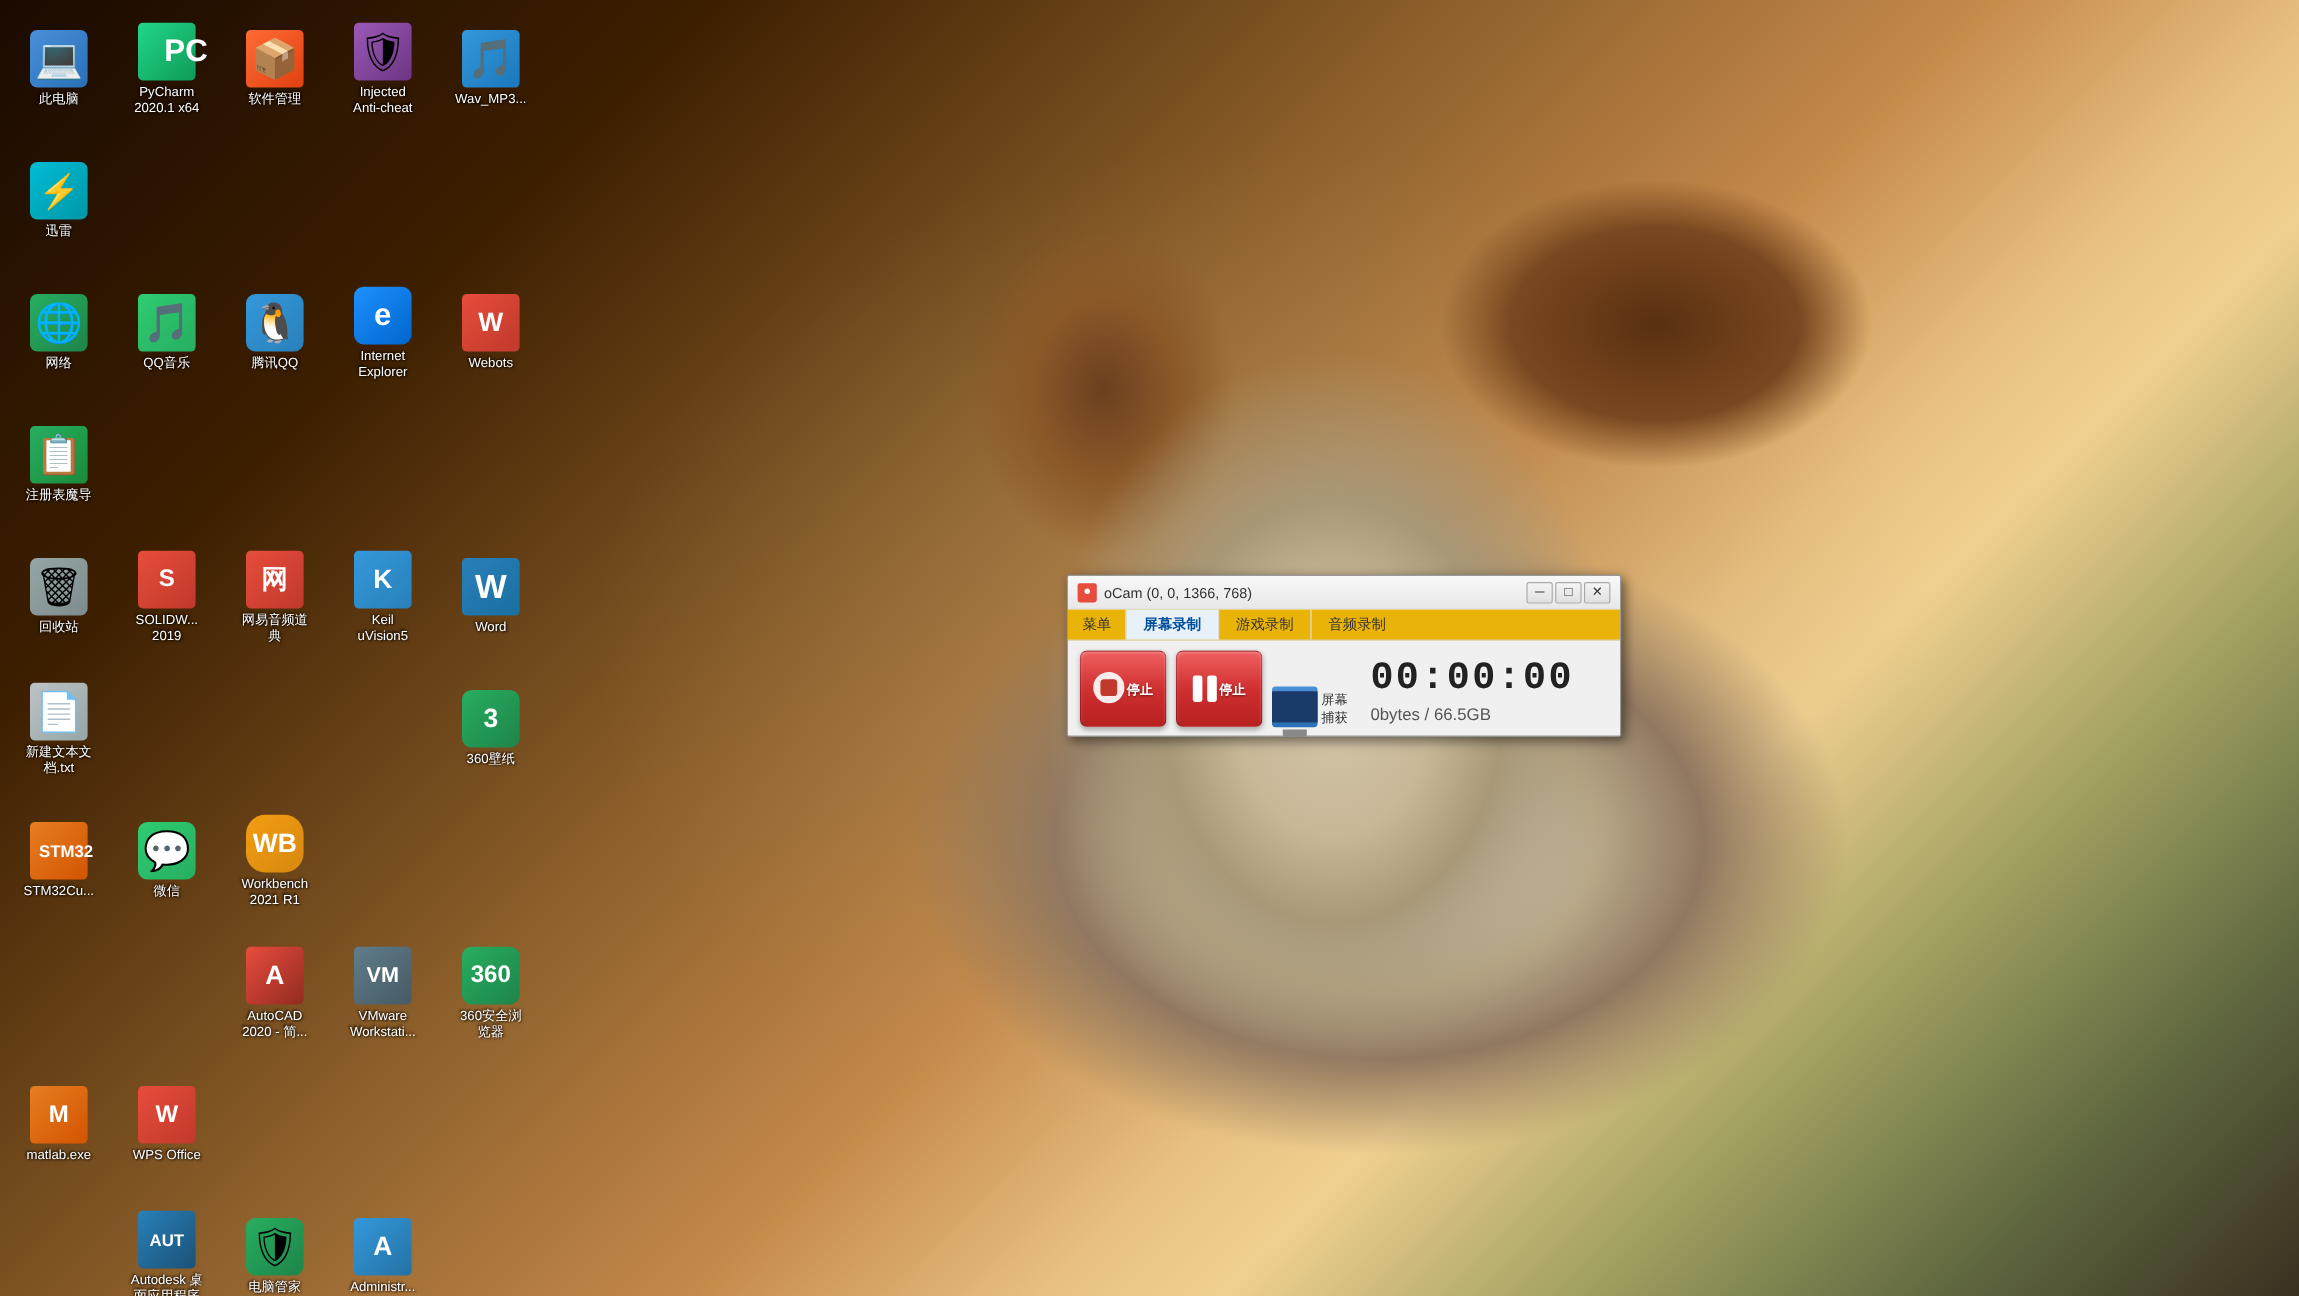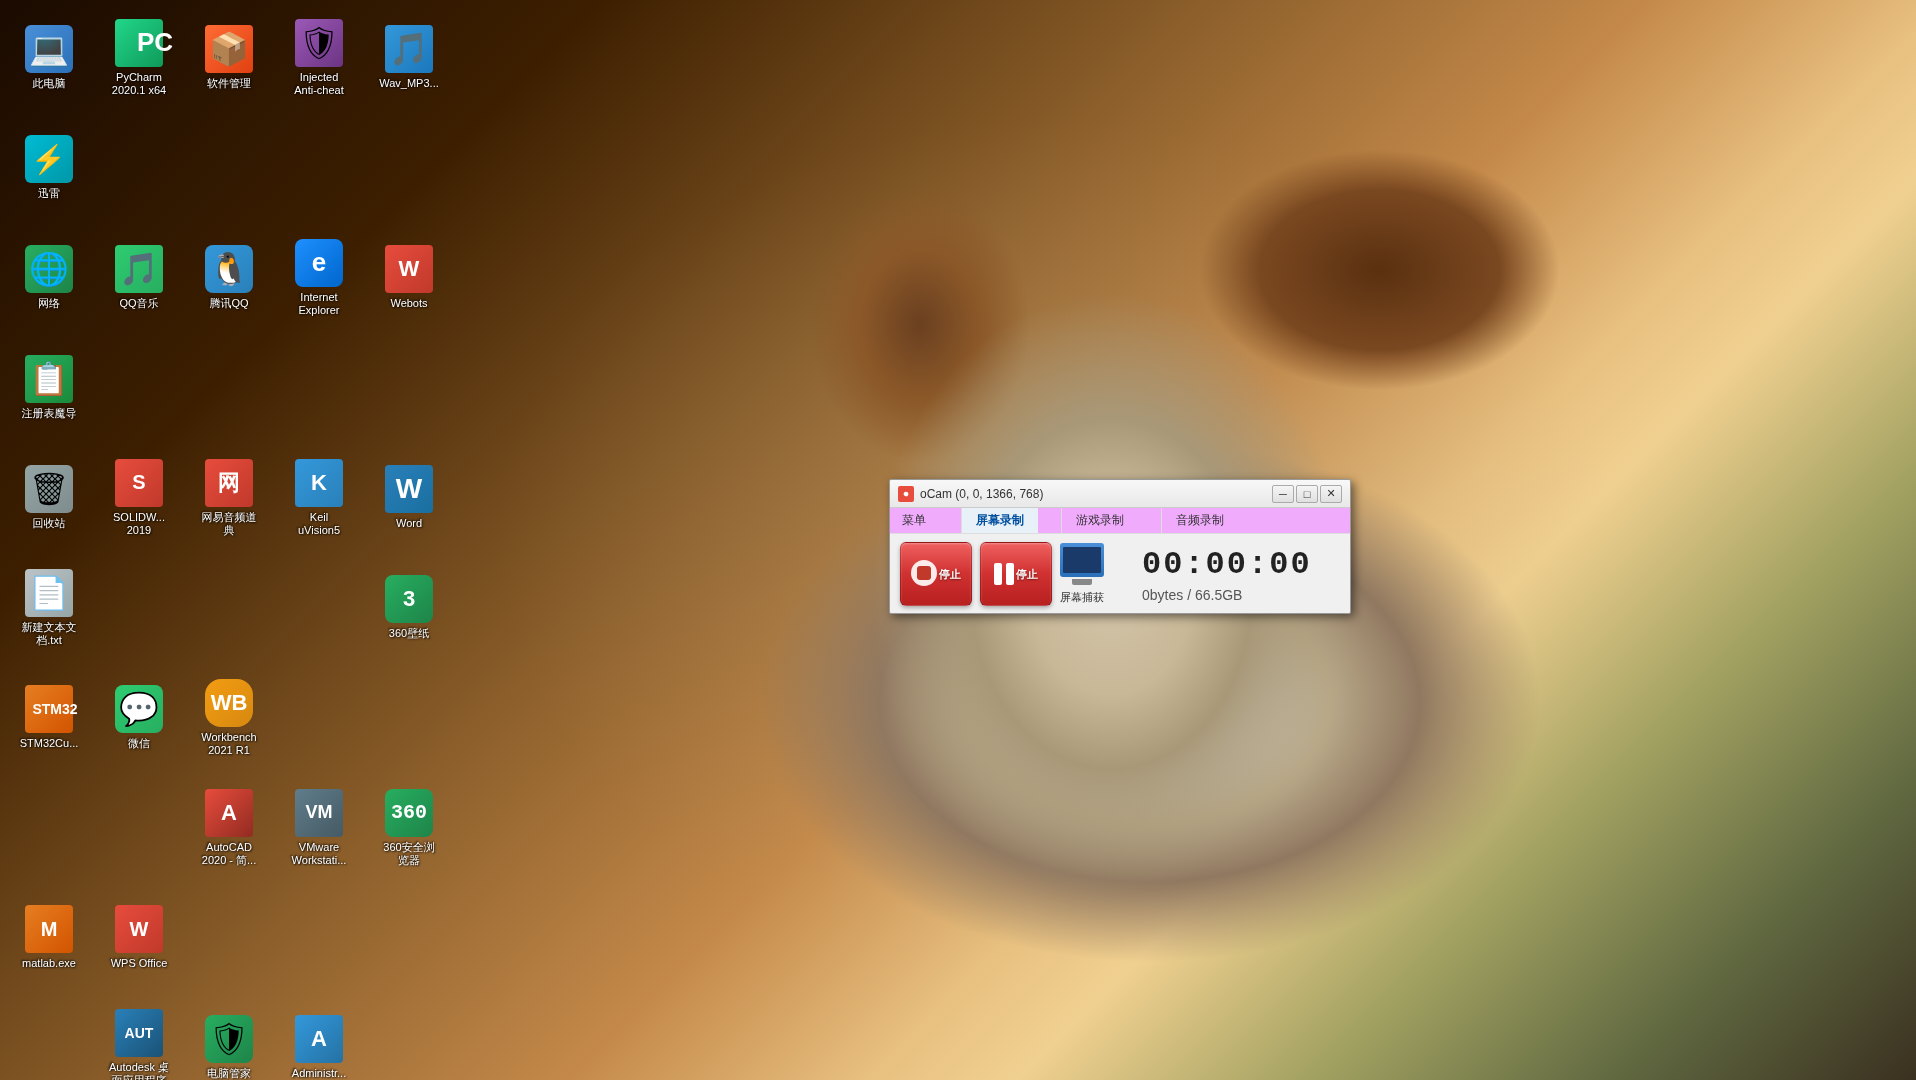--- a/index.html
+++ b/index.html
@@ -178,23 +178,22 @@
       justify-content: center;
       font-size: 11px;
       color: #333;
       border-radius: 2px;
     }
 
     #ocam-menubar {
       display: flex;
       height: 26px;
       align-items: center;
-      background: #f0abfc;
+      background: #eab308;
       border-bottom: 1px solid #ddd;
-      gap: 23px;
     }
 
     .ocam-menu-item {
       padding: 0 12px;
       height: 100%;
       display: flex;
       align-items: center;
       font-size: 12px;
       color: #333;
       cursor: pointer;
@@ -251,22 +250,22 @@
       font-size: 11px;
       color: white;
       font-weight: bold;
       text-shadow: 0 1px 2px rgba(0,0,0,0.5);
     }
 
     .ocam-capture-btn {
       width: 64px;
       height: 64px;
       display: flex;
-      flex-direction: column;
-      align-items: flex-start;
+      flex-direction: row;
+      align-items: flex-end;
       justify-content: center;
       cursor: pointer;
       gap: 3px;
     }
 
     .ocam-monitor-icon {
       width: 44px;
       height: 34px;
       background: linear-gradient(180deg, #4a90d9, #2a70b9);
       border-radius: 3px;
@@ -452,21 +451,21 @@
 
     <div class="desktop-icon">
       <div class="icon-img icon-autocad" style="color:white; font-size:22px; font-weight:bold;">A</div>
       <span class="icon-label">AutoCAD<br>2020 - 简...</span>
     </div>
     <div class="desktop-icon">
       <div class="icon-img icon-vmware" style="color:white; font-size:18px; font-weight:bold;">VM</div>
       <span class="icon-label">VMware<br>Workstati...</span>
     </div>
     <div class="desktop-icon">
-      <div class="icon-img icon-360safe" style="color:white; font-size:20px; font-weight:bold;font-family:Liberation Mono, monospace;">360</div>
+      <div class="icon-img icon-360safe" style="color:white; font-size:20px; font-weight:bold;">360</div>
       <span class="icon-label">360安全浏<br>览器</span>
     </div>
     <div class="desktop-icon">
       <div class="icon-img icon-matlab" style="background:linear-gradient(135deg,#e67e22,#d35400); color:white; font-size:20px; font-weight:bold;">M</div>
       <span class="icon-label">matlab.exe</span>
     </div>
     <div class="desktop-icon">
       <div class="icon-img icon-wps" style="background:linear-gradient(135deg,#e74c3c,#c0392b); color:white; font-size:20px; font-weight:bold;">W</div>
       <span class="icon-label">WPS Office</span>
     </div>

